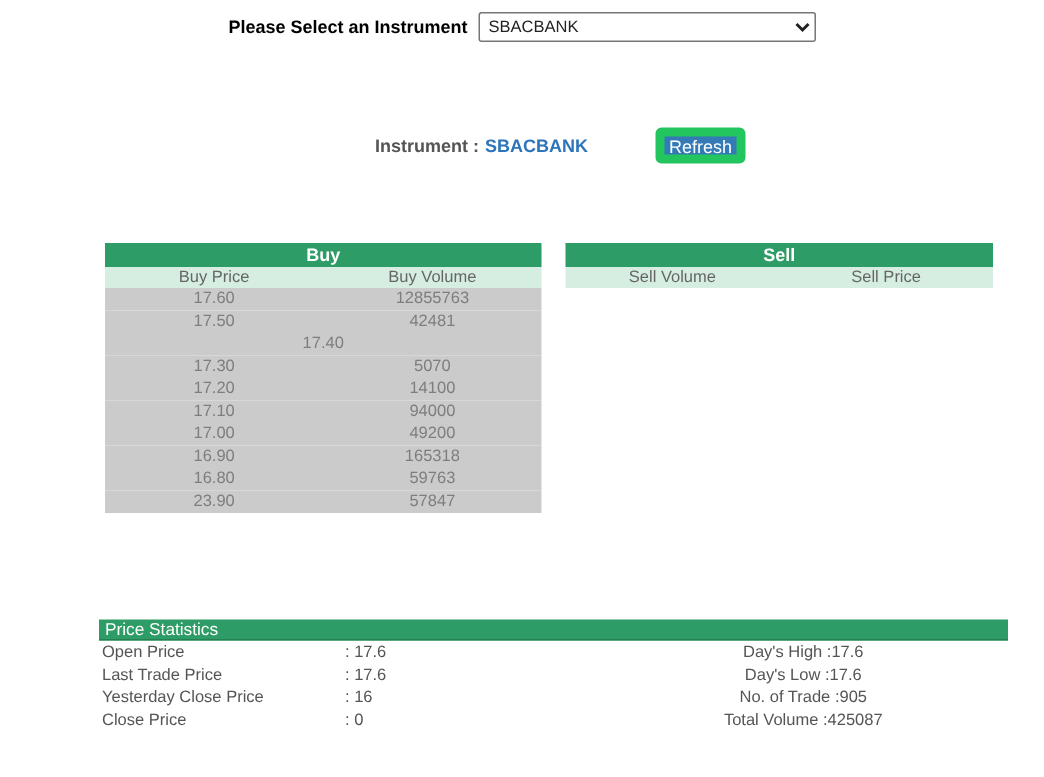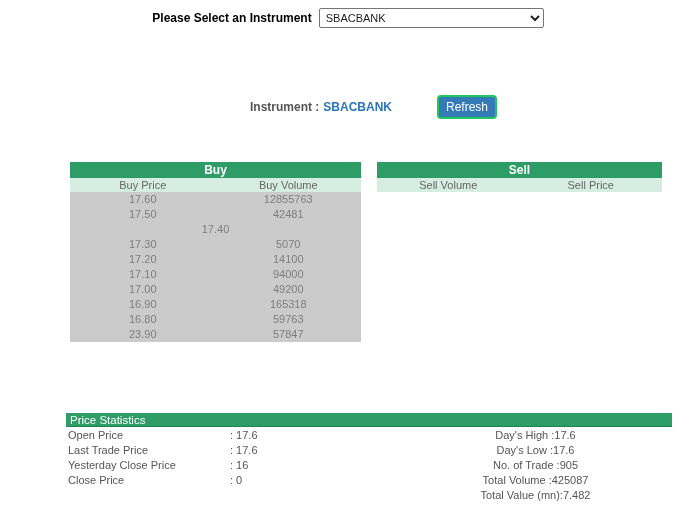--- a/index.html
+++ b/index.html
@@ -15,29 +15,29 @@
     display: flex; justify-content: center; align-items: center; gap: 7px;
   }
   .selector-label { font-size: 12px; font-weight: bold; color: #000; }
   .instrument-select {
     width: 225px; height: 20px; font-size: 11px; color: #222;
     border: 1px solid #767676; border-radius: 2px; background: #fff;
     padding-left: 2px; font-family: "Liberation Sans", sans-serif;
   }
 
   
-  .instrument-row { position: absolute; top: 95px; left: 0; width: 100%; height: 24px; }
+  .instrument-row { position: absolute; top: 85px; left: 0; width: 100%; height: 24px; }
   .instrument-text {
     position: absolute; left: 250px; top: 5px;
     font-size: 12px; font-weight: bold; color: #555;
   }
   .instrument-value { color: #2c75bb; margin-left: 4px; }
   .refresh-btn {
     position: absolute; left: 437px; top: 0; width: 60px; height: 24px;
-    background: #337ab7; border: 2px solid #22c55e; border-radius: 4px;
+    background: #337ab7; border: 6px solid #22c55e; border-radius: 4px;
     color: #fff; font-size: 12px; font-family: "Liberation Sans", sans-serif;
     cursor: pointer;
   }
 
   
   .ob-table { position: absolute; top: 143px; }
   .buy-table  { left: 70px;  width: 291px; }
   .sell-table { left: 377px; width: 285px; }
   .ob-title {
     background: #2e9c66; color: #fff; font-size: 12px; font-weight: bold;
@@ -200,20 +200,17 @@
           </div>
 
           <div class="stats-row">
             <div>No. of Trade :905</div>
           </div>
 
           <div class="stats-row">
             <div>Total Volume :425087</div>
           </div>
 
-          <div class="stats-row">
-            <div>Total Value (mn):7.482</div>
-          </div>
         </div>
     </div>
   </div>
 
 </div>
 
 </body></html>

